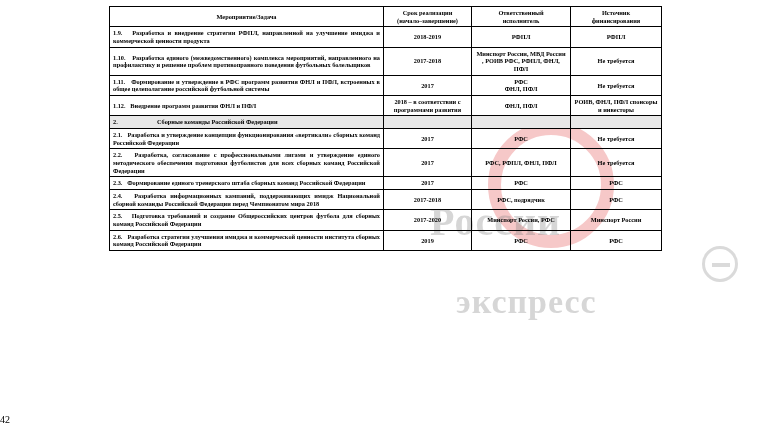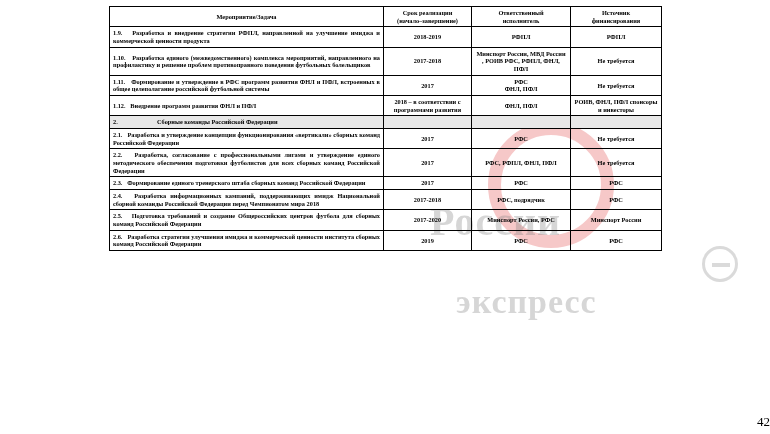--- a/index.html
+++ b/index.html
@@ -128,22 +128,22 @@
     font-size: 7px;
     background: #e8e8e8;
     text-align: center;
   }
   .num { font-weight: bold; }
   .pageno {
     position: absolute;
     left: 0;
     top: 414px;
     width: 770px;
-    text-align: right;
-    font-size: 13px;
+    text-align: left;
+    font-size: 10px;
     font-family: "Liberation Serif", serif;
     color: #000;
     z-index: 10;
   }
   .col1 { width: 274px; }
   .col2 { width: 88px; }
   .col3 { width: 99px; }
   .col4 { width: 91px; }
 </style>
 </head>

